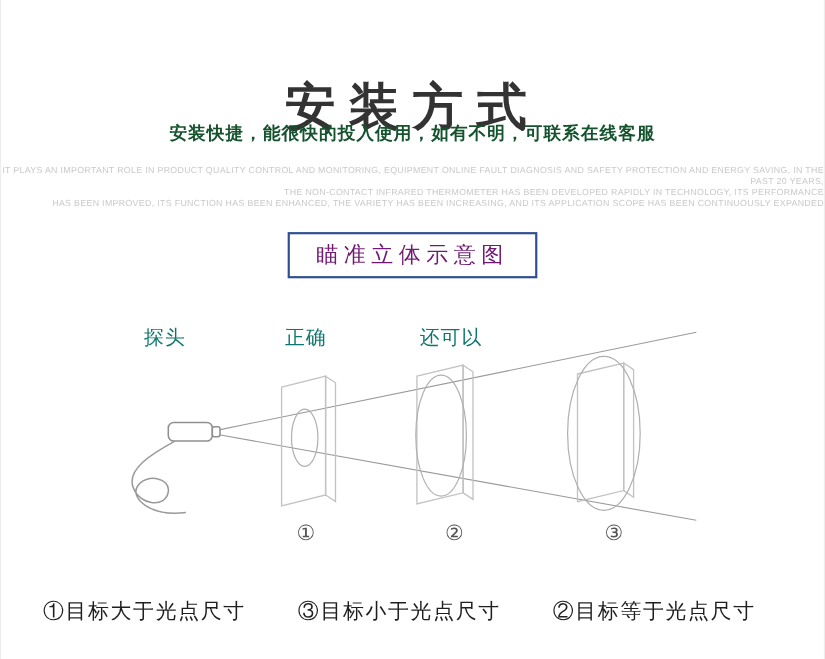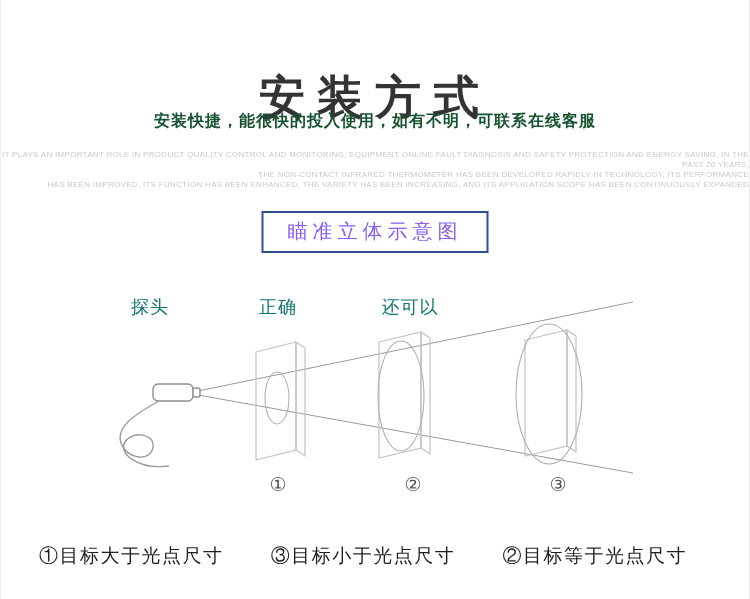--- a/index.html
+++ b/index.html
@@ -32,21 +32,21 @@
     text-align:right;
     font-size:8px;line-height:10px;
     color:#c9c9c9;letter-spacing:0.3px;
   }
   .badge{
     position:absolute;top:211px;left:50%;
     transform:translateX(-50%);
     border:2px solid #2f4f92;
     padding:5px 24px 6px 24px;
     font-size:20px;letter-spacing:5px;
-    color:#8b5cf6;white-space:nowrap;
+    color:#701a75;white-space:nowrap;
   }
   .diag-label{
     position:absolute;top:295px;
     font-size:18px;color:#0f766e;
     text-align:center;letter-spacing:1px;
   }
   .lbl-probe{left:119px;width:60px;}
   .lbl-correct{left:247px;width:60px;}
   .lbl-okay{left:364px;width:90px;}
   .lbl-wrong{left:498px;width:90px;}

